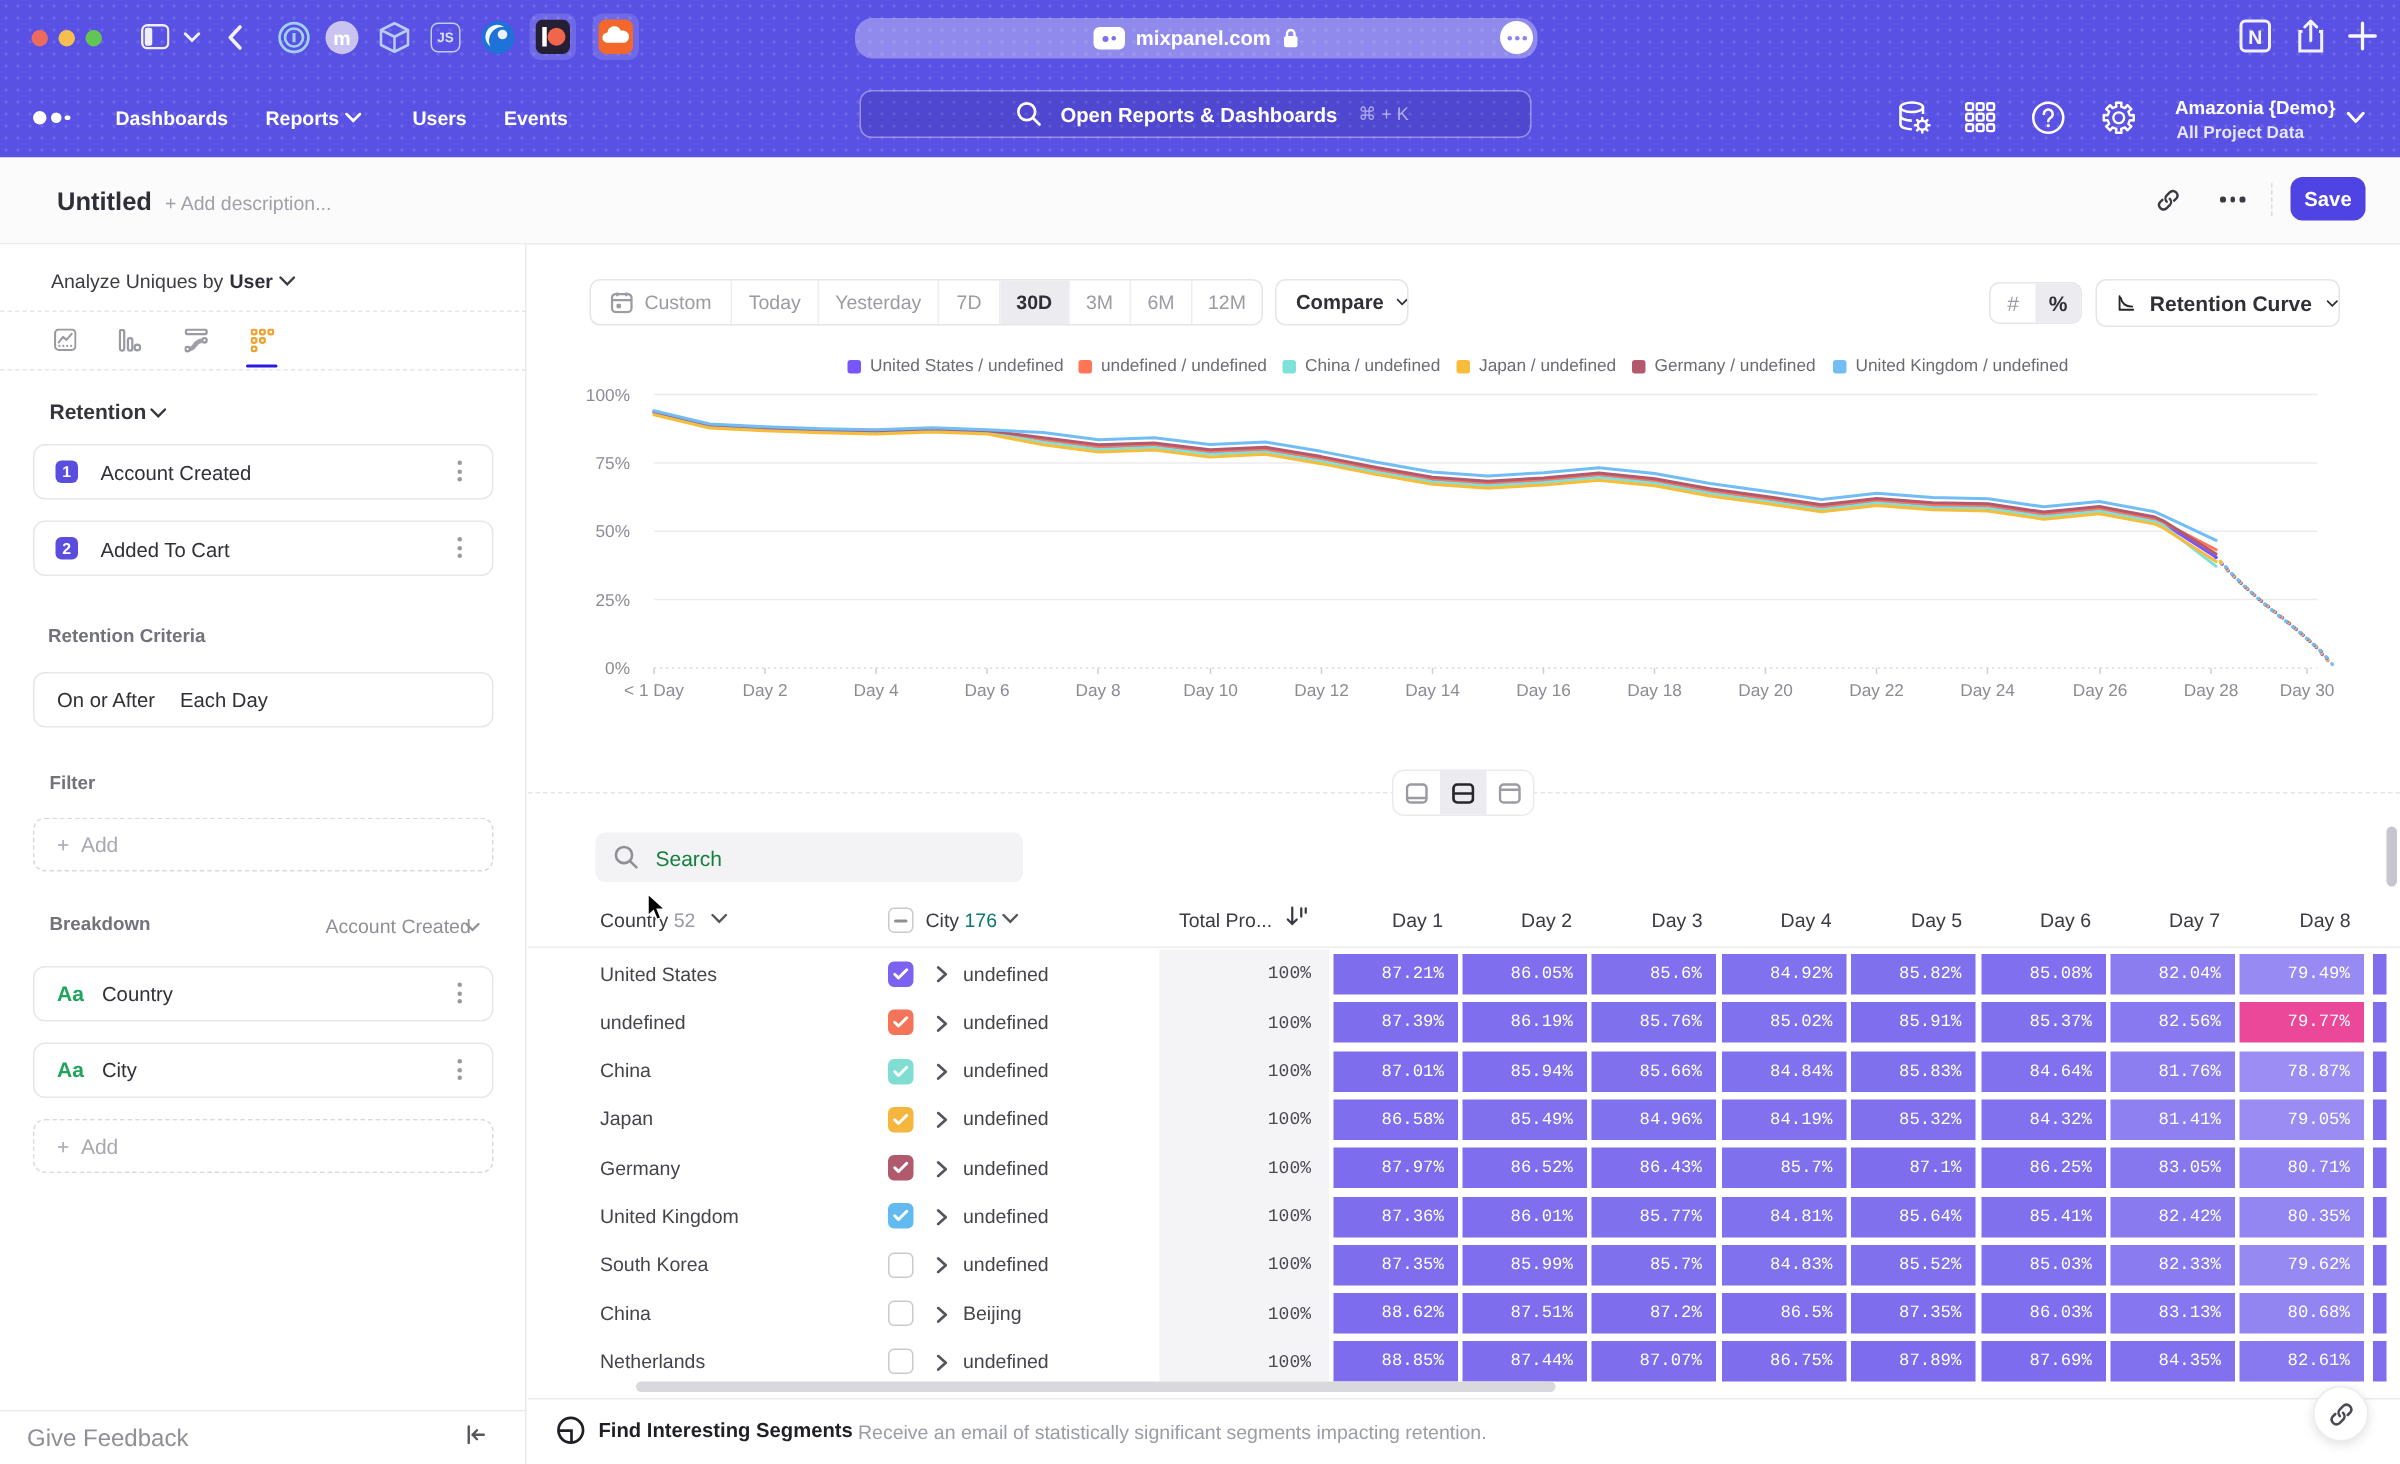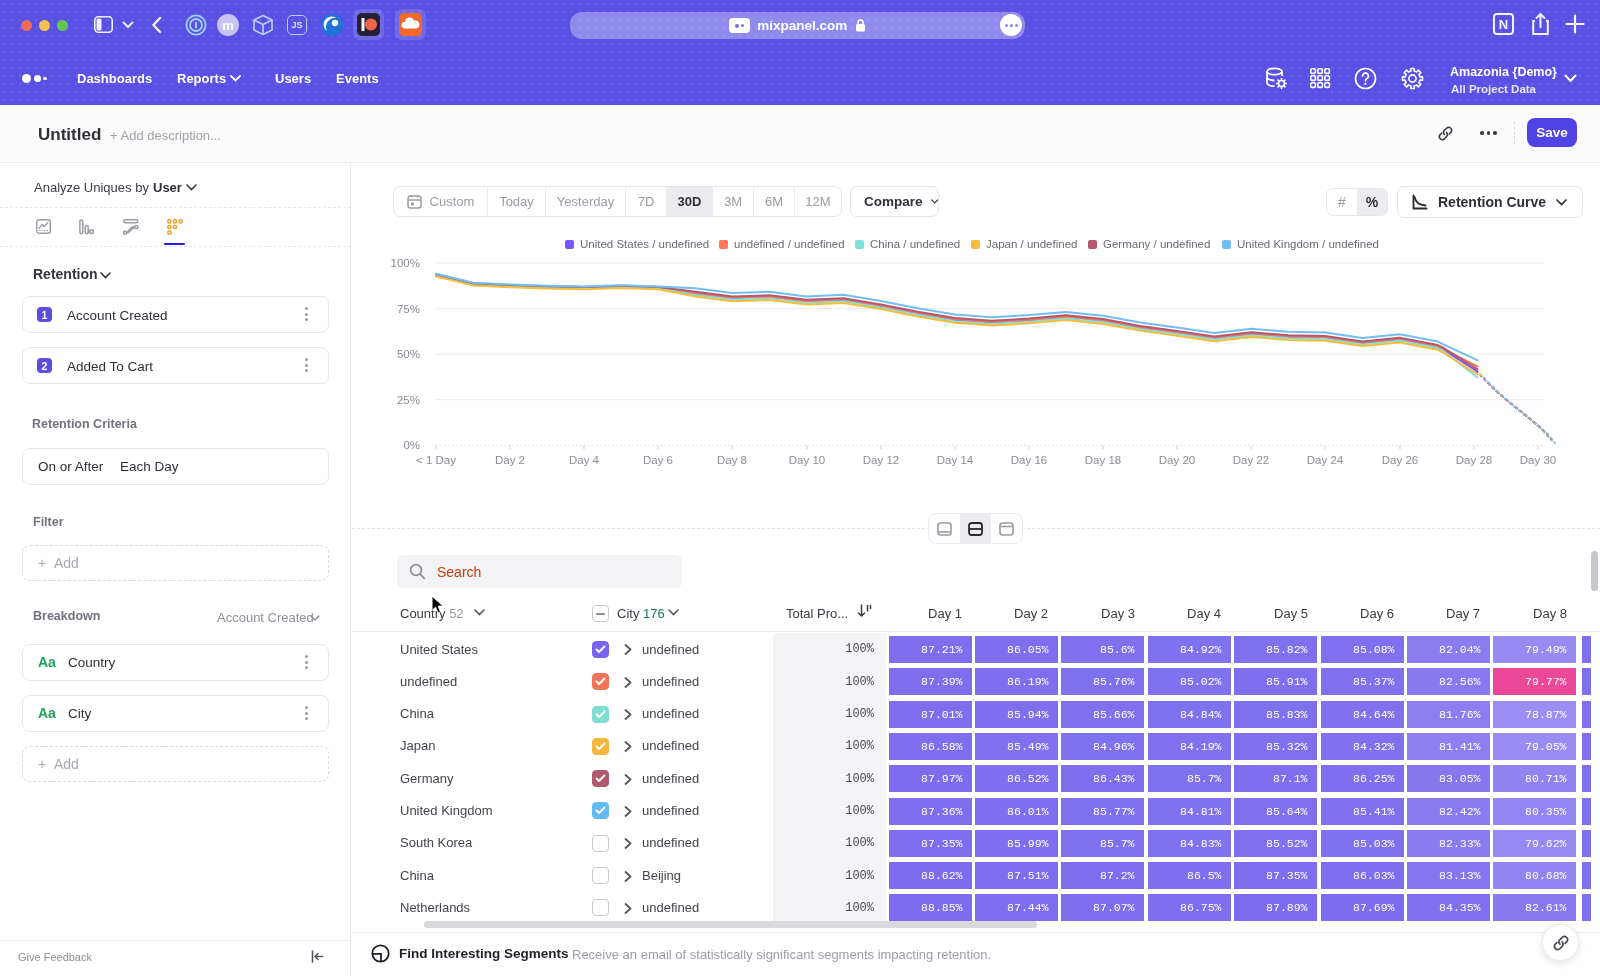--- a/index.html
+++ b/index.html
@@ -125,20 +125,28 @@
 <i class="abs" style="left:22px;top:73.5px;width:9px;height:9px;border-radius:50%;background:#fff"></i>
 <i class="abs" style="left:33.5px;top:74.5px;width:7px;height:7px;border-radius:50%;background:#fff"></i>
 <i class="abs" style="left:43px;top:76.5px;width:3.5px;height:3.5px;border-radius:50%;background:#fff"></i>
 <div class="navitem" style="left:77px">Dashboards</div>
 <div class="navitem" style="left:177px">Reports</div>
 <svg class="abs" style="left:230px;top:75px" width="11" height="7" viewBox="0 0 11 7">
       <path d="M1 1 L5.5 5.5 L10 1" stroke="#fff" stroke-width="1.8" fill="none" stroke-linecap="round"></path>
     </svg>
 <div class="navitem" style="left:275px">Users</div>
 <div class="navitem" style="left:336px">Events</div>
+<div class="navpill">
+      <svg style="margin-left:103px" width="18" height="18" viewBox="0 0 18 18">
+        <circle cx="7.5" cy="7.5" r="5.6" fill="none" stroke="#fff" stroke-width="1.8"></circle>
+        <path d="M12 12 L16 16" stroke="#fff" stroke-width="1.8" stroke-linecap="round"></path>
+      </svg>
+      <span style="color:#fff;font-weight:bold;font-size:13.5px;margin-left:12px">Open Reports &amp; Dashboards</span>
+      <span style="color:rgba(255,255,255,0.55);font-size:12px;margin-left:14px">⌘ + K</span>
+    </div>
 
 <svg class="abs" style="left:1264px;top:66px" width="25" height="25" viewBox="0 0 25 25">
       <ellipse cx="10.5" cy="5.5" rx="7.5" ry="3.2" fill="none" stroke="#fff" stroke-width="1.7"></ellipse>
       <path d="M3 5.5 V17 c0 1.8 3.4 3.2 7.5 3.2 M3 11.2 c0 1.8 3.4 3.2 7.5 3.2 M18 5.5 V10" fill="none" stroke="#fff" stroke-width="1.7"></path>
       <circle cx="17.5" cy="17.5" r="3" fill="none" stroke="#fff" stroke-width="1.7"></circle>
       <g stroke="#fff" stroke-width="1.7" stroke-linecap="round">
         <path d="M17.5 12.7 V14 M17.5 21 V22.3 M12.7 17.5 H14 M21 17.5 H22.3 M14.1 14.1 L15 15 M20 20 L20.9 20.9 M14.1 20.9 L15 20 M20 15 L20.9 14.1"></path>
       </g>
     </svg>
 <svg class="abs" style="left:1310px;top:68px" width="21" height="21" viewBox="0 0 21 21">
@@ -273,21 +281,21 @@
 <div class="abs" style="left:38px;top:705px;font-size:14px;font-weight:600;color:#1fa45b">Aa</div>
 <div class="abs" style="left:68px;top:706px;font-size:13.5px;color:#303038">City</div>
 <div class="dots3" style="left:305px;top:706px">
       <i></i>
       <i></i>
       <i></i>
     </div>
 <div class="dashcard" style="top:746px"></div>
 <div class="abs" style="left:38px;top:756px;font-size:14px;color:#a8a8b0">+&nbsp;&nbsp;Add</div>
 <div class="hdiv" style="top:940px;border-top-style:solid;border-top-color:#ececf0"></div>
-<div class="abs" style="left:18px;top:951px;font-size:11px;color:#8f8f98">Give Feedback</div>
+<div class="abs" style="left:18px;top:951px;font-size:16px;color:#8f8f98">Give Feedback</div>
 <svg class="abs" style="left:311px;top:950px" width="13" height="13" viewBox="0 0 13 13">
       <path d="M1.5 1 V12 M11.5 6.5 H4 M7 3.5 L4 6.5 L7 9.5" stroke="#55555e" stroke-width="1.6" fill="none" stroke-linecap="round" stroke-linejoin="round"></path>
     </svg>
 
 <div class="seg">
   <div class="it" style="width:94px"><svg style="margin-right:8px" width="15" height="15" viewBox="0 0 15 15">
           <g fill="none" stroke="#9b9ba3" stroke-width="1.5">
             <rect x="1" y="2" width="13" height="12" rx="2.5"></rect>
             <path d="M1 6 H14 M4.5 1 V3.5 M10.5 1 V3.5"></path>
           </g>
@@ -301,21 +309,21 @@
   <div class="it" style="width:41px">6M</div>
   <div class="it" style="width:46px">12M</div>
 </div>
 <div class="btn" style="left:850px;top:186px;width:89px;padding-left:13px">Compare<svg style="margin-left:8px" width="11" height="7" viewBox="0 0 11 7">
         <path d="M1 1 L5.5 5.5 L10 1" stroke="#2f2f37" stroke-width="1.7" fill="none" stroke-linecap="round"></path>
       </svg></div>
 <div class="btn" style="left:1326px;top:188px;width:62px;height:28px;padding:0;overflow:hidden">
   <span style="flex:1;display:flex;align-items:center;justify-content:center;color:#9b9ba3;font-size:14px;font-weight:400">#</span>
   <span style="flex:1;display:flex;align-items:center;justify-content:center;background:#ececf0;height:100%;font-size:14px">%</span>
 </div>
-<div class="btn" style="left:1397px;top:186px;width:186px;height:32px;padding-left:14px;font-size:14px">
+<div class="btn" style="left:1397px;top:186px;width:163px;height:32px;padding-left:14px;font-size:14px">
 <svg style="margin-right:10px" width="16" height="16" viewBox="0 0 16 16">
         <path d="M1.5 1.5 V14.5 H14.5" stroke="#26262c" stroke-width="1.8" fill="none" stroke-linecap="round" stroke-linejoin="round"></path>
         <path d="M2.5 3 C4 9 7 11 13.5 11.5" stroke="#26262c" stroke-width="1.8" fill="none" stroke-linecap="round"></path>
       </svg>
 Retention Curve<svg style="margin-left:10px" width="11" height="7" viewBox="0 0 11 7">
         <path d="M1 1 L5.5 5.5 L10 1" stroke="#2f2f37" stroke-width="1.7" fill="none" stroke-linecap="round"></path>
       </svg></div>
 
 <div class="lg" style="left:565px"><span class="sw" style="background:#7856ff"></span>United States / undefined</div>
 <div class="lg" style="left:719px"><span class="sw" style="background:#ff7557"></span>undefined / undefined</div>
@@ -401,21 +409,21 @@
           <path d="M1.5 4.5 H13.5" stroke="#9a9aa2" stroke-width="1.6"></path>
         </svg>
       </span>
 </div>
 
 <div class="abs" style="left:397px;top:555px;width:285px;height:33px;background:#f3f3f5;border-radius:6px;display:flex;align-items:center">
 <svg style="margin-left:12px" width="17" height="17" viewBox="0 0 17 17">
         <circle cx="7" cy="7" r="5.4" fill="none" stroke="#8f8f98" stroke-width="1.7"></circle>
         <path d="M11.2 11.2 L15.3 15.3" stroke="#8f8f98" stroke-width="1.7" stroke-linecap="round"></path>
       </svg>
-<span style="margin-left:11px;font-size:14px;color:#c2410c">Search</span>
+<span style="margin-left:11px;font-size:14px;color:#15803d">Search</span>
     </div>
 
 <div class="hdrtxt" style="left:400px">Country <span style="color:#9b9ba3">52</span></div>
 <svg class="abs" style="left:474px;top:609px" width="11" height="7" viewBox="0 0 11 7">
       <path d="M1 1 L5.5 5.5 L10 1" stroke="#55555e" stroke-width="1.6" fill="none" stroke-linecap="round"></path>
     </svg>
 <div class="abs" style="left:592px;top:605px;width:17px;height:17px;border:1px solid #c9c9cf;border-radius:4px;background:#fff;display:flex;align-items:center;justify-content:center">
       <i style="width:9px;height:2px;background:#8f8f98;border-radius:1px"></i>
     </div>
 <div class="hdrtxt" style="left:617px">City <span style="color:#0f766e">176</span></div>

